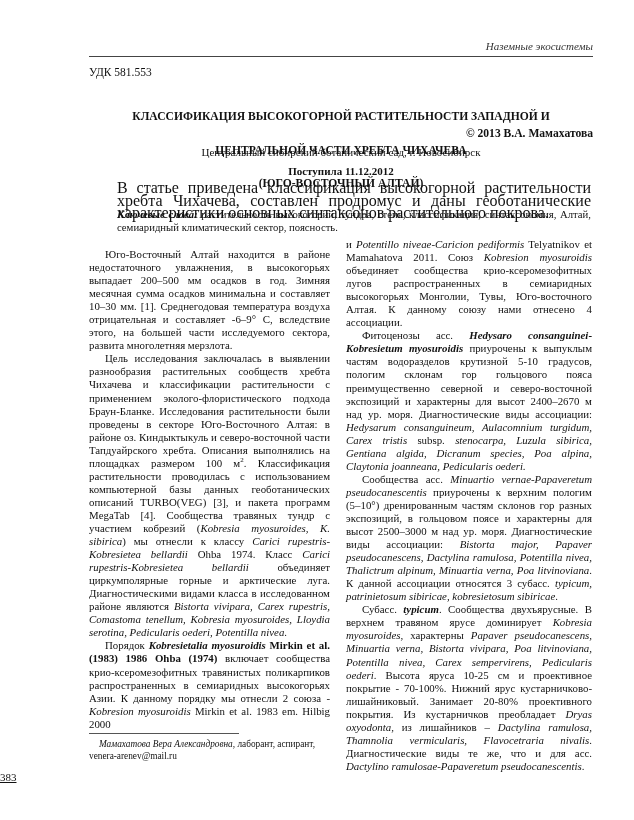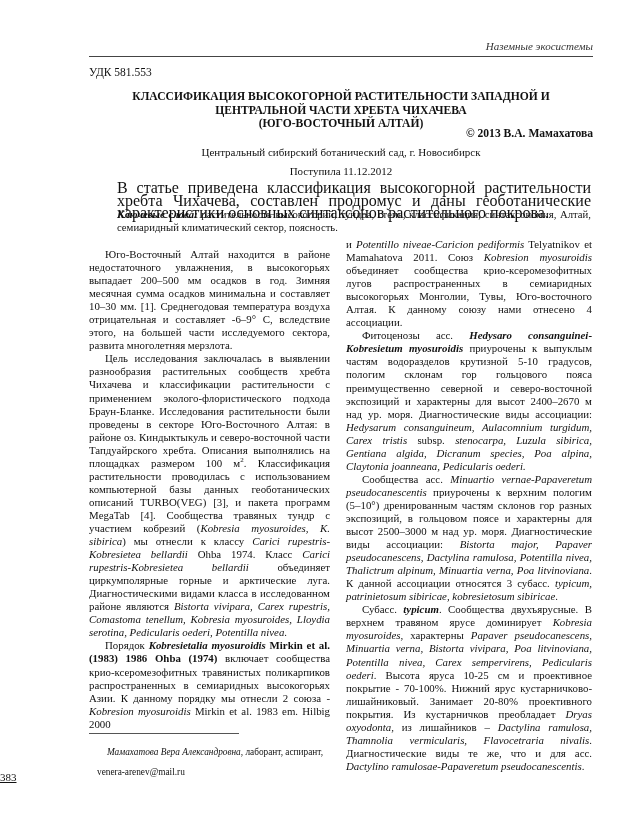--- a/index.html
+++ b/index.html
@@ -8,47 +8,47 @@
   .page { position: absolute; left: 0; top: 0; width: 634px; height: 724px; }
 
   .running-head { position: absolute; left: 89px; top: 40px; width: 504px;
                   text-align: right; font-style: italic; font-size: 11px; color: #333; }
   .head-rule { position: absolute; left: 89px; top: 56px; width: 504px; height: 1px; background: #444; }
 
   .udc { position: absolute; left: 89px; top: 66px; font-size: 11.5px; }
 
   .title { position: absolute; left: 89px; top: 90px; width: 504px; text-align: center;
            font-weight: bold; font-size: 11.6px; line-height: 13.5px; }
-  .title div { white-space: nowrap; }
+  .title div { white-space: nowrap; margin-top: 20px; }
 
   .author { position: absolute; left: 89px; top: 127px; width: 504px; text-align: right;
             font-weight: bold; font-size: 11.6px; }
   .affil { position: absolute; left: 89px; top: 146px; width: 504px; text-align: center; font-size: 11px; }
-  .received { position: absolute; left: 89px; top: 165px; width: 504px; text-align: center; font-size: 11px; }
+  .received { position: absolute; left: 89px; top: 165px; width: 504px; text-align: center; font-size: 11px; font-weight: bold; }
 
   .abstract { position: absolute; left: 117px; top: 182px; width: 474px; font-size: 16px; line-height: 12.6px;
               text-align: justify; }
   .keywords { position: absolute; left: 117px; top: 208px; width: 474px; font-size: 10.7px; line-height: 12.6px;
               text-align: justify; }
   .keywords .kw-label { font-weight: bold; font-style: italic; }
 
   .col { position: absolute; top: 248px; width: 241px; font-size: 10.85px; line-height: 13.05px;
          text-align: justify; hyphens: manual; }
   .col.left { left: 89px; }
   .col.right { left: 346px; top: 238px; width: 246px; }
   .col p { margin: 0; text-indent: 16px; }
   .col p.noindent { text-indent: 0; }
   i { font-style: italic; }
   b { font-weight: bold; }
   sup { font-size: 7px; vertical-align: super; line-height: 0; }
 
   .foot-rule { position: absolute; left: 89px; top: 733px; width: 150px; height: 1px; background: #555; }
   .footnote { position: absolute; left: 89px; top: 739px; width: 244px; font-size: 9.3px; line-height: 11.5px;
               text-align: justify; }
-  .footnote p { margin: 8px; text-indent: 10px; }
+  .footnote p { margin: 0; text-indent: 10px; }
   .footnote .email { text-indent: 0; }
 
   .page-number { position: absolute; left: 0; width: 634px; top: 771px; text-align: left; font-size: 11px; text-decoration: underline; }
 </style>
 </head>
 <body>
 
 <div class="page">
 
   <div class="running-head">Наземные экосистемы</div>

